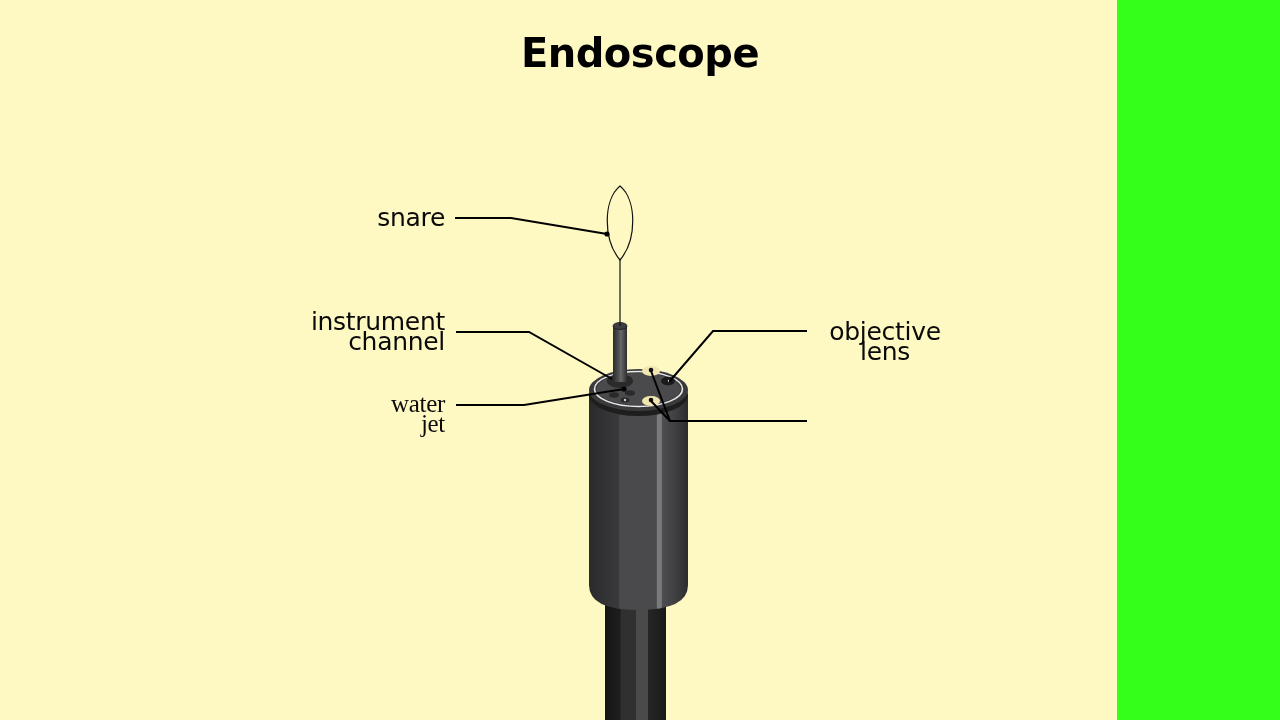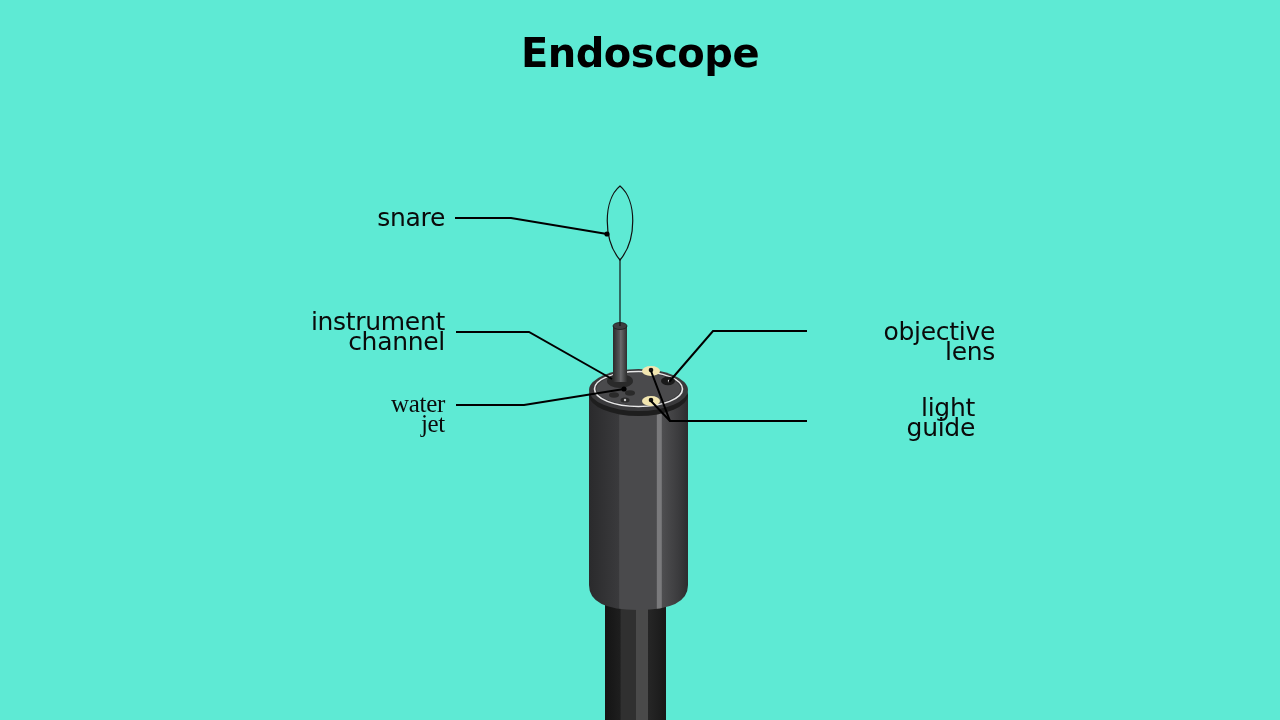--- a/index.html
+++ b/index.html
@@ -5,23 +5,23 @@
     html, body {
       margin: 0;
       padding: 0;
       width: 1280px;
       height: 720px;
       overflow: hidden;
       background: #33ff1a;
     }
     .canvas {
       position: relative;
-      width: 1280px;
+      width: 1117px;
       height: 720px;
-      background: #5eead4;
+      background: #fef9c3;
     }
     .title {
       position: absolute;
       left: 0;
       top: 30px;
       width: 1280px;
       text-align: center;
       font-family: "DejaVu Sans", sans-serif;
       font-weight: bold;
       font-size: 40px;
@@ -30,21 +30,21 @@
     }
     .label {
       position: absolute;
       font-family: "DejaVu Sans", sans-serif;
       font-size: 25px;
       line-height: 20px;
       color: #0a0a0a;
       letter-spacing: -0.3px;
     }
     .label.right-align { text-align: right; }
-    .label.left-align { text-align: right; margin-left: 40px; }
+    .label.left-align { text-align: center; }
     .label span { display: block; }
     svg.diagram {
       position: absolute;
       left: 0;
       top: 0;
     }
   </style>
 </head>
 <body>
 
@@ -151,18 +151,14 @@
   <div class="label right-align" style="left:355px; top:394px; width:90px;font-family:Liberation Serif, serif;">
     <span>water</span>
     <span>jet</span>
   </div>
 
   <div class="label left-align" style="left:815px; top:322px; width:140px;">
     <span>objective</span>
     <span>lens</span>
   </div>
 
-  <div class="label left-align" style="left:815px; top:398px; width:120px;">
-    <span>light</span>
-    <span>guide</span>
-  </div>
 
 </div>
 
 </body></html>

